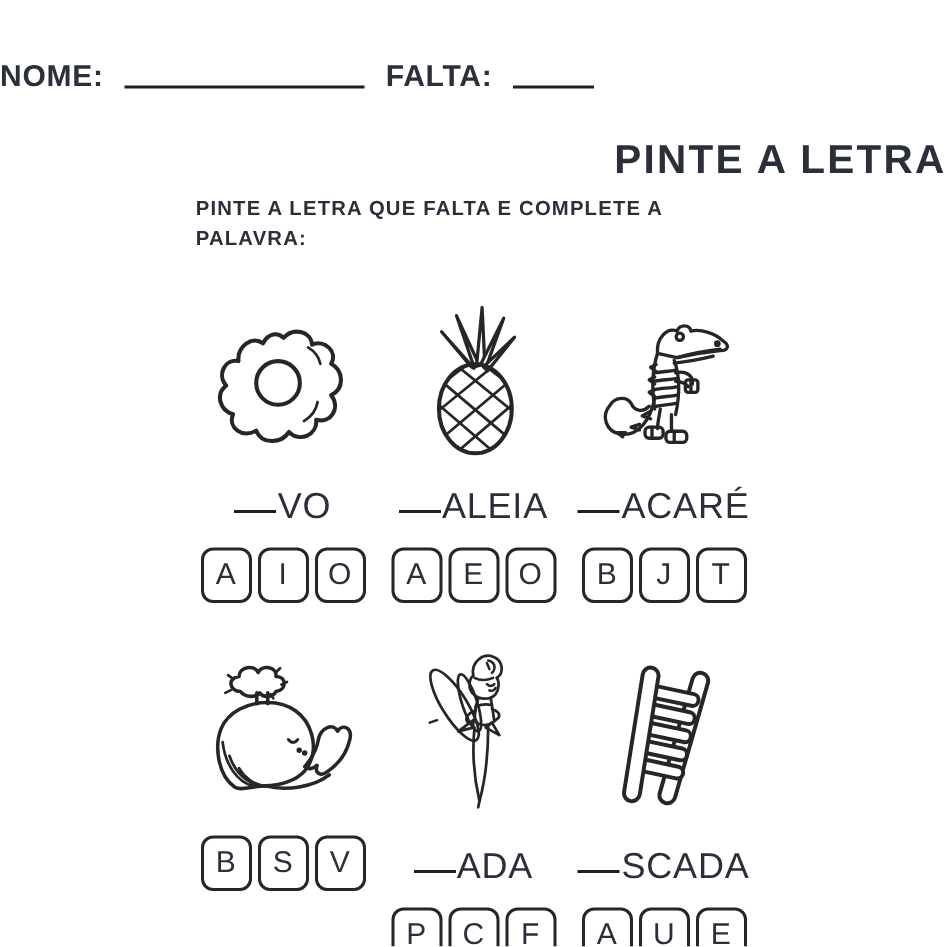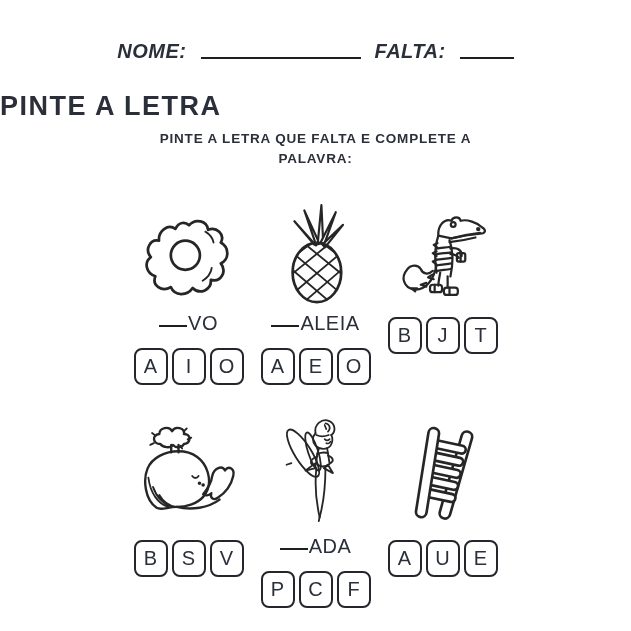--- a/index.html
+++ b/index.html
@@ -9,48 +9,48 @@
     --paper:#ffffff;
   }
   html,body{margin:0;padding:0;background:#fff;}
   .page{
     width:631px;height:631px;background:var(--paper);
     font-family:"Liberation Sans","DejaVu Sans",sans-serif;
     color:var(--ink);overflow:hidden;position:relative;
   }
   
   .header{
-    display:flex;justify-content:center;align-items:flex-end;
+    display:flex;align-items:flex-end;
     gap:14px;padding-top:40px;
-    font-size:20px;font-weight:bold;letter-spacing:0.5px;color:var(--ink);font-style:italic;
+    font-size:20px;font-weight:bold;letter-spacing:0.5px;color:var(--ink);
   }
   .write-line{border-bottom:2.5px solid var(--line);height:0;margin-bottom:4px;}
   .line-name{width:160px;}
   .line-date{width:54px;}
   
   .title{
-    text-align:left;margin-top:28px;font-size:27px;font-weight:bold;
+    text-align:right;margin-top:28px;font-size:27px;font-weight:bold;
     letter-spacing:1.5px;color:var(--ink);
   }
   .subtitle{
-    margin:7px auto 0;max-width:370px;text-align:center;
+    margin:7px auto 0;max-width:370px;
     font-size:13.5px;font-weight:bold;letter-spacing:0.8px;line-height:1.5;
     color:var(--ink);
   }
   
   .grid{
     margin-top:22px;
     display:grid;grid-template-columns:repeat(3,127px);
     justify-content:center;row-gap:30px;
   }
   .cell{display:flex;flex-direction:column;align-items:center;}
   .art{height:112px;display:flex;align-items:flex-end;justify-content:center;}
   .art svg{display:block;}
   .word{
-    margin-top:8px;font-size:20px;letter-spacing:0.5px;color:var(--ink);
+    margin-top:20px;font-size:24px;letter-spacing:0.5px;color:var(--ink);
     white-space:nowrap;
   }
   .blank{
     display:inline-block;width:28px;height:0;
     border-bottom:2.5px solid var(--line);vertical-align:3px;margin-right:1px;
   }
   .boxes{margin-top:13px;display:flex;gap:4px;}
   .lbox{
     width:30px;height:33px;border:2px solid var(--boxBorder);border-radius:8px;
     display:flex;align-items:center;justify-content:center;
@@ -148,20 +148,21 @@
             <path d="M74,47 L74,56"></path>
 
             <path d="M52,68 C51,74 50,78 50,82"></path>
             <path d="M60,72 C60,77 60,81 60,84"></path>
             <rect x="41" y="81" width="13" height="8" rx="3"></rect>
             <rect x="56" y="84" width="15" height="8" rx="3"></rect>
             <path d="M46,81 L46,89 M62,84 L62,92"></path>
           </g>
         </svg>
       </div>
+      <div class="word"><span class="blank"></span><span>ACARÉ</span></div>
       <div class="boxes">
         <div class="lbox">B</div>
         <div class="lbox">J</div>
         <div class="lbox">T</div>
       </div>
     </div>
 
     <div class="cell">
       <div class="art">
         <svg width="114" height="104" viewBox="0 0 125 110">
@@ -238,20 +239,21 @@
             <rect class="filled" transform="rotate(4 57 58)" x="51" y="7" width="12" height="102" rx="6"></rect>
             <rect class="filled" x="26" y="24" width="36" height="9" rx="4.5"></rect>
             <rect class="filled" x="26" y="38" width="36" height="9" rx="4.5"></rect>
             <rect class="filled" x="26" y="52" width="36" height="9" rx="4.5"></rect>
             <rect class="filled" x="26" y="66" width="36" height="9" rx="4.5"></rect>
             <rect class="filled" x="26" y="80" width="36" height="9" rx="4.5"></rect>
             <rect class="filled" transform="rotate(-3 25 62)" x="19" y="11" width="12" height="102" rx="6"></rect>
           </g>
         </svg>
       </div>
+      <div class="word"><span class="blank"></span><span>SCADA</span></div>
       <div class="boxes">
         <div class="lbox">A</div>
         <div class="lbox">U</div>
         <div class="lbox">E</div>
       </div>
     </div>
 
   </div>
 </div>
 

